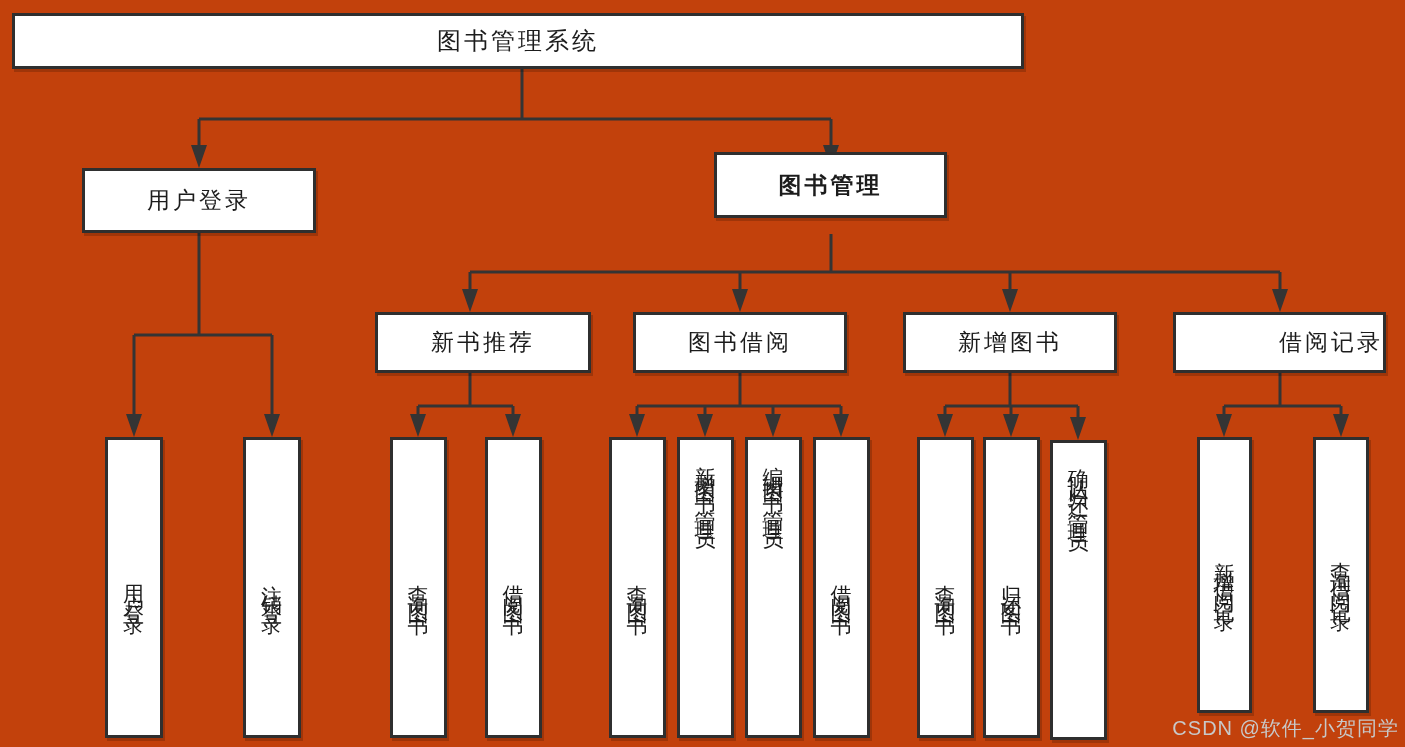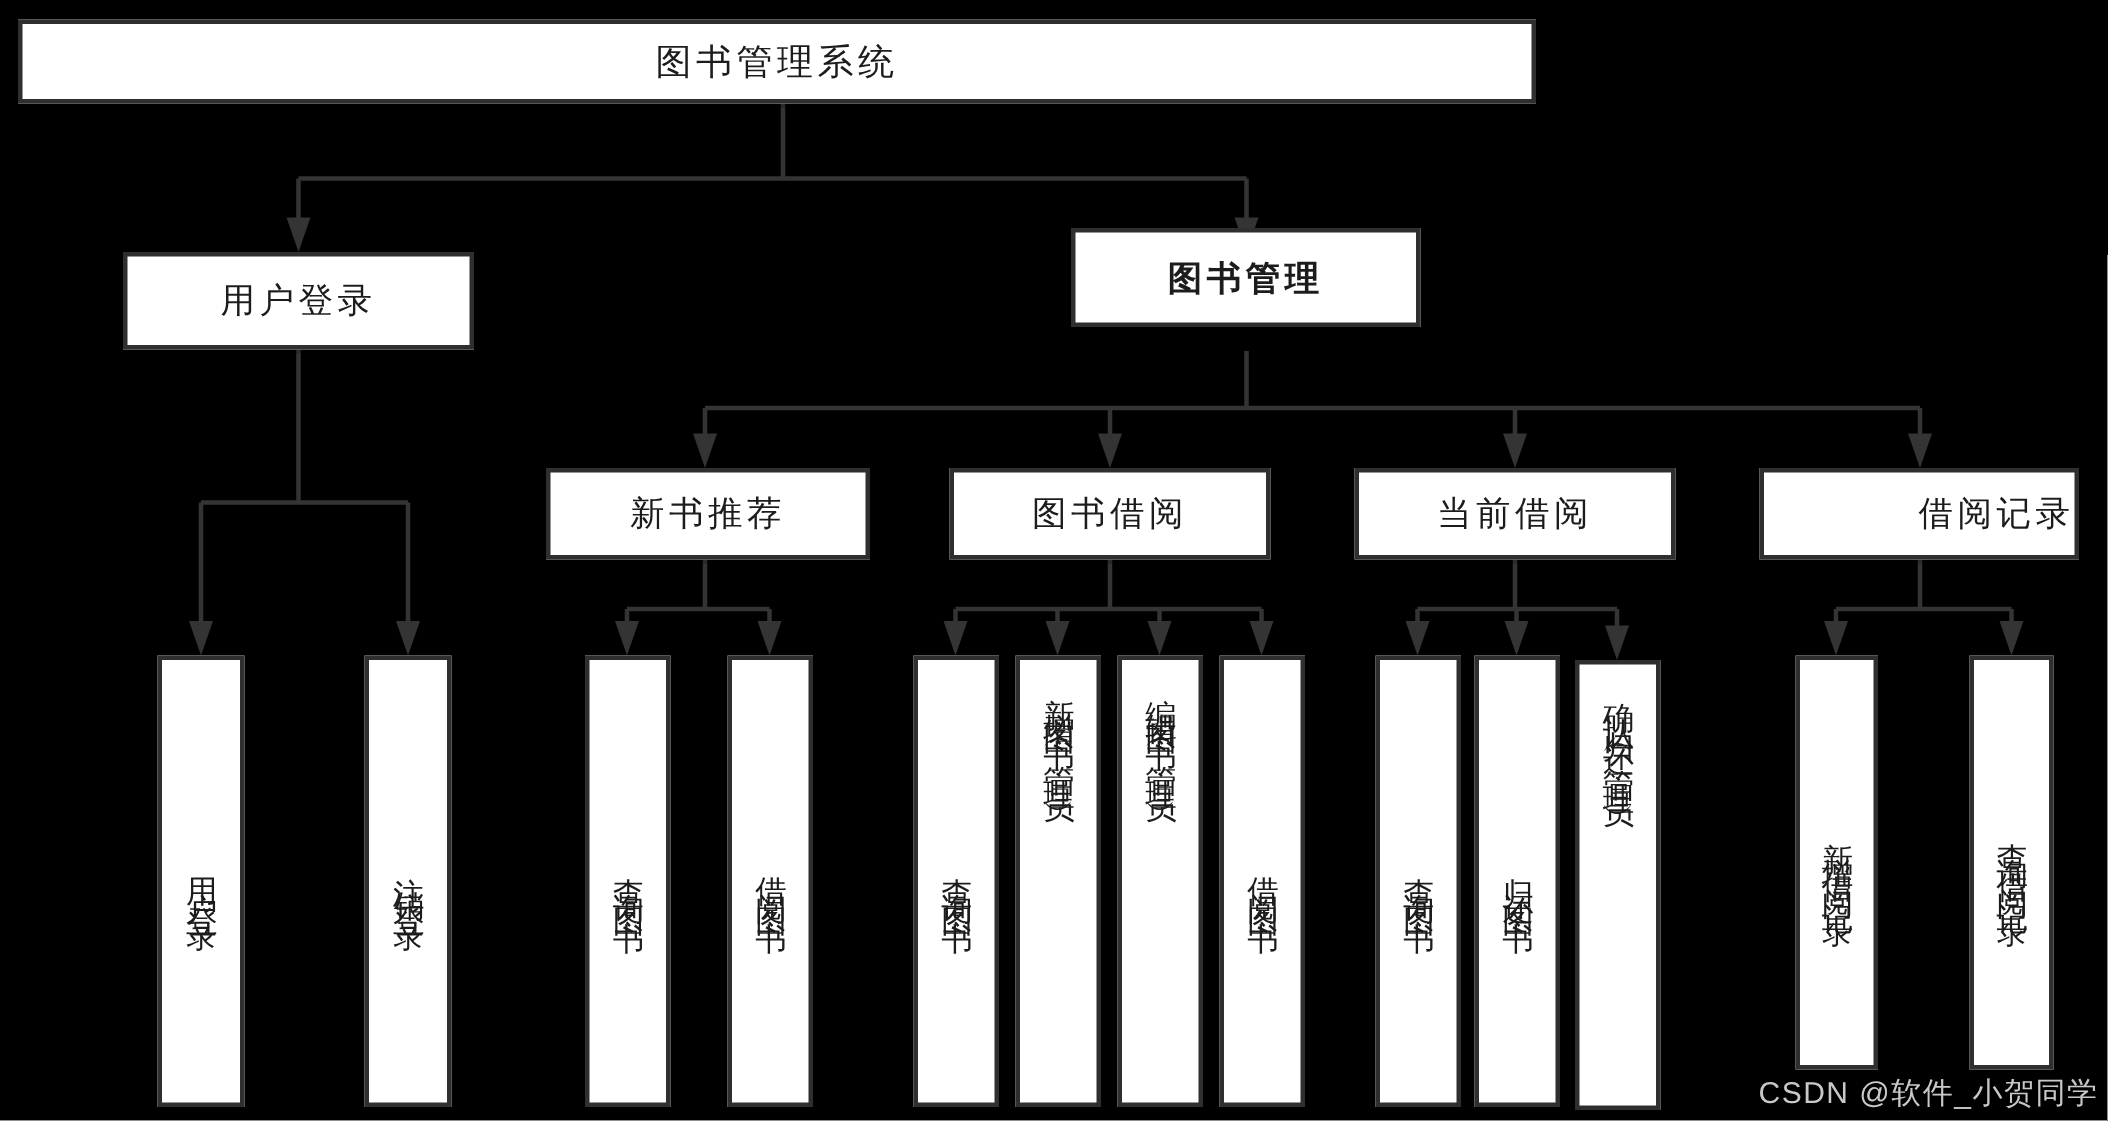--- a/index.html
+++ b/index.html
@@ -1,17 +1,17 @@
 <!DOCTYPE html>
 <html><head>
 <meta charset="utf-8">
 <style>
   html,body{margin:0;padding:0;background:#ffffff;}
   .stage{
-    position:relative;width:1405px;height:747px;background:#000000;overflow:hidden;
+    position:relative;width:1405px;height:747px;background:#c2410c;overflow:hidden;
     font-family:"Liberation Sans","DejaVu Sans",sans-serif;color:#1c1c1c;
   }
   .wires{position:absolute;left:0;top:0;width:1405px;height:747px;z-index:1;}
   .node{
     position:absolute;box-sizing:border-box;background:#ffffff;
     border:3px solid #2f2f2f;box-shadow:2px 3px 0 rgba(0,0,0,0.18);
     display:flex;align-items:center;justify-content:center;z-index:2;
   }
   .hbox{font-size:23px;letter-spacing:3px;white-space:nowrap;}
   .hbox.root{font-size:24px;}
@@ -68,28 +68,28 @@
     <span>图书管理系统</span>
   </div>
 
   <div class="node hbox" style="left:82px;top:168px;width:234px;height:65px;">
     <span>用户登录</span>
   </div>
   <div class="node hbox" style="left:714px;top:152px;width:233px;height:66px;font-weight:bold;">
     <span>图书管理</span>
   </div>
 
-  <div class="node hbox" style="left:364px;top:312px;width:216px;height:61px;justify-content:center;">
+  <div class="node hbox" style="left:375px;top:312px;width:216px;height:61px;justify-content:center;">
     <span>新书推荐</span>
   </div>
   <div class="node hbox" style="left:633px;top:312px;width:214px;height:61px;">
     <span>图书借阅</span>
   </div>
   <div class="node hbox" style="left:903px;top:312px;width:214px;height:61px;">
-    <span>当前借阅</span>
+    <span>新增图书</span>
   </div>
   <div class="node hbox" style="left:1173px;top:312px;width:213px;height:61px;justify-content:flex-end;">
     <span>借阅记录</span>
   </div>
 
   <div class="node vbox" style="left:105px;top:437px;width:58px;height:301px;">
     <span class="vtext">用户登录</span>
   </div>
   <div class="node vbox" style="left:243px;top:437px;width:58px;height:301px;">
     <span class="vtext">注销登录</span>

